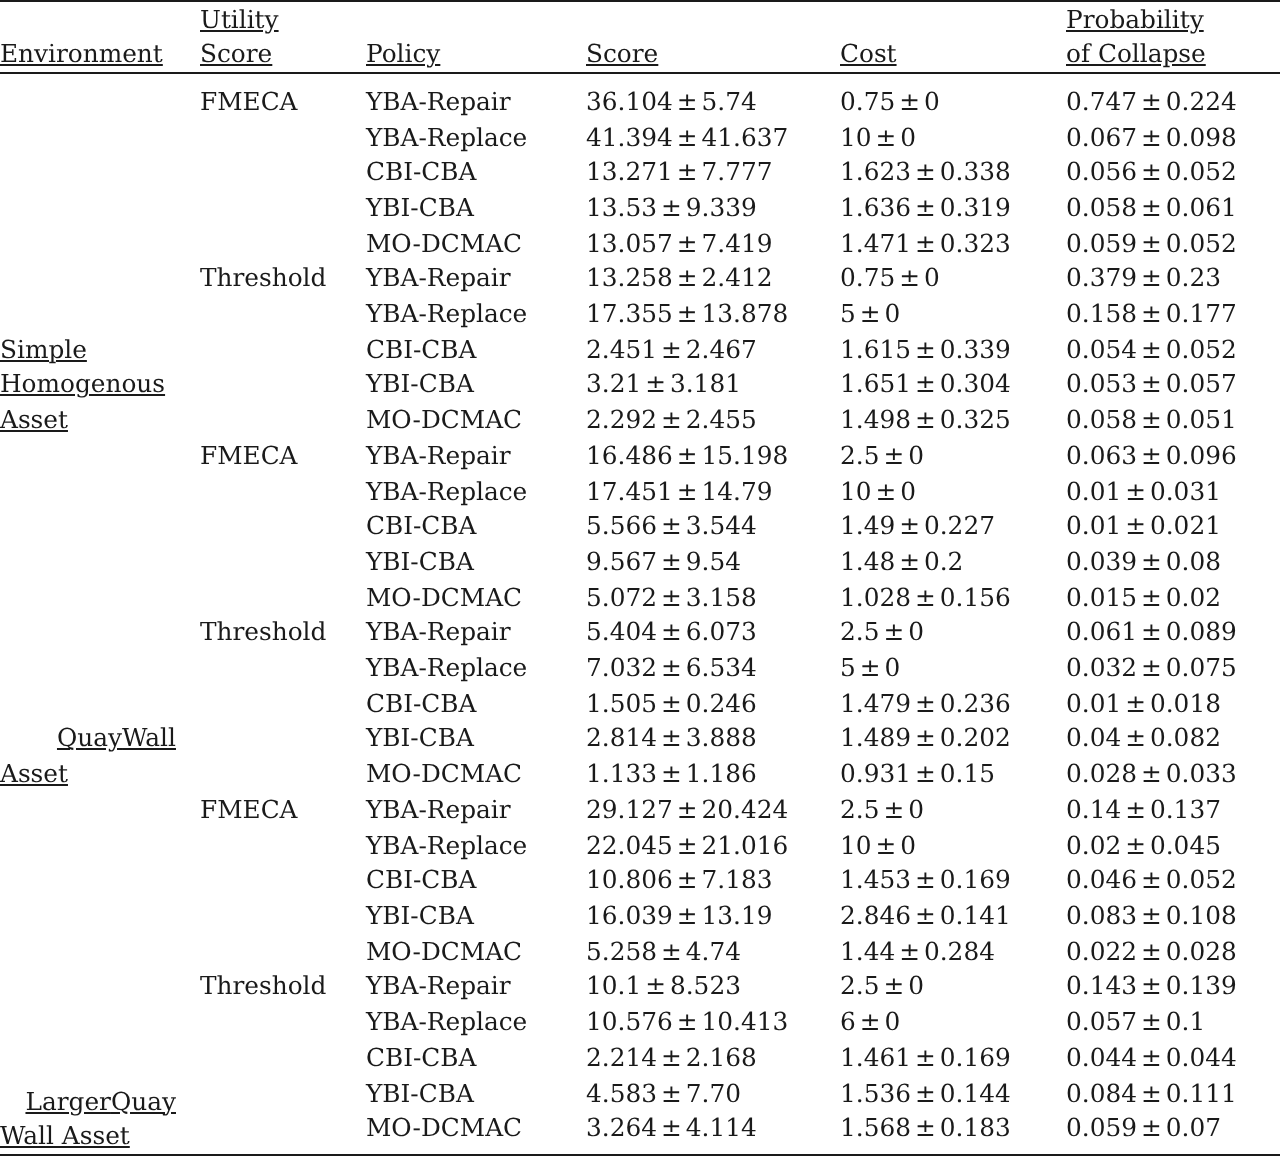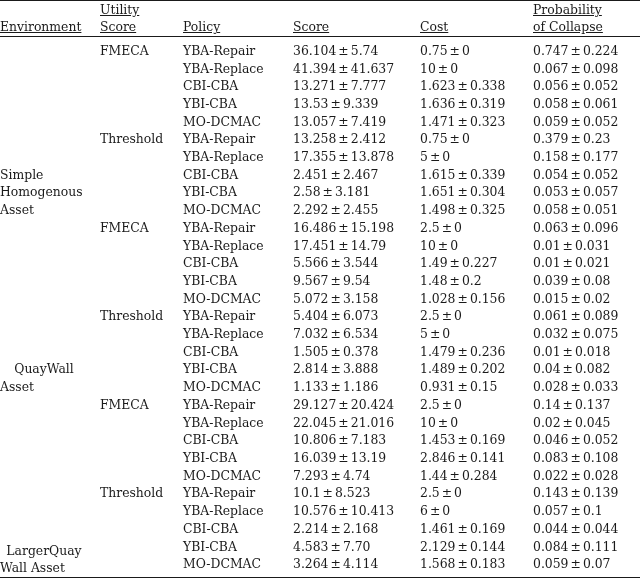--- a/index.html
+++ b/index.html
@@ -64,25 +64,26 @@
 
   .bold { font-weight: bold; }
   .pm { padding: 0 2px; }
 
   
   .env-cell {
     white-space: normal;
     line-height: 17.7px;
     vertical-align: top;
     padding-right: 4px;
+    text-decoration: underline;
   }
   .env-line { display: block; }
   .env-line.justified {
     display: flex;
-    justify-content: center;
+    justify-content: flex-end;
     width: 88px;
   }
 </style>
 </head>
 <body>
 
 <div id="table-wrap">
   <table class="results">
     <colgroup>
       <col class="c-env">
@@ -167,21 +168,21 @@
           <td><span>0.158</span><span class="pm">±</span><span>0.177</span></td>
         </tr>
         <tr>
           <td>CBI-CBA</td>
           <td><span>2.451</span><span class="pm">±</span><span>2.467</span></td>
           <td><span>1.615</span><span class="pm">±</span><span>0.339</span></td>
           <td><span>0.054</span><span class="pm">±</span><span>0.052</span></td>
         </tr>
         <tr>
           <td>YBI-CBA</td>
-          <td><span>2.58</span><span class="pm">±</span><span>3.181</span></td>
+          <td><span>3.21</span><span class="pm">±</span><span>3.181</span></td>
           <td><span>1.651</span><span class="pm">±</span><span>0.304</span></td>
           <td class="bold"><span>0.053</span><span class="pm">±</span><span>0.057</span></td>
         </tr>
         <tr>
           <td>MO-DCMAC</td>
           <td class="bold"><span>2.292</span><span class="pm">±</span><span>2.455</span></td>
           <td><span>1.498</span><span class="pm">±</span><span>0.325</span></td>
           <td><span>0.058</span><span class="pm">±</span><span>0.051</span></td>
         </tr>
         <tr>
@@ -230,21 +231,21 @@
           <td><span>0.061</span><span class="pm">±</span><span>0.089</span></td>
         </tr>
         <tr>
           <td>YBA-Replace</td>
           <td><span>7.032</span><span class="pm">±</span><span>6.534</span></td>
           <td><span>5</span><span class="pm">±</span><span>0</span></td>
           <td><span>0.032</span><span class="pm">±</span><span>0.075</span></td>
         </tr>
         <tr>
           <td>CBI-CBA</td>
-          <td><span>1.505</span><span class="pm">±</span><span>0.378</span></td>
+          <td><span>1.505</span><span class="pm">±</span><span>0.246</span></td>
           <td><span>1.479</span><span class="pm">±</span><span>0.236</span></td>
           <td class="bold"><span>0.01</span><span class="pm">±</span><span>0.018</span></td>
         </tr>
         <tr>
           <td>YBI-CBA</td>
           <td><span>2.814</span><span class="pm">±</span><span>3.888</span></td>
           <td><span>1.489</span><span class="pm">±</span><span>0.202</span></td>
           <td><span>0.04</span><span class="pm">±</span><span>0.082</span></td>
         </tr>
         <tr>
@@ -280,21 +281,21 @@
           <td><span>0.046</span><span class="pm">±</span><span>0.052</span></td>
         </tr>
         <tr>
           <td>YBI-CBA</td>
           <td><span>16.039</span><span class="pm">±</span><span>13.19</span></td>
           <td><span>2.846</span><span class="pm">±</span><span>0.141</span></td>
           <td><span>0.083</span><span class="pm">±</span><span>0.108</span></td>
         </tr>
         <tr>
           <td>MO-DCMAC</td>
-          <td class="bold"><span>7.293</span><span class="pm">±</span><span>4.74</span></td>
+          <td class="bold"><span>5.258</span><span class="pm">±</span><span>4.74</span></td>
           <td class="bold"><span>1.44</span><span class="pm">±</span><span>0.284</span></td>
           <td><span>0.022</span><span class="pm">±</span><span>0.028</span></td>
         </tr>
         <tr>
           <td rowspan="5" style="vertical-align: top;"><span>Threshold</span></td>
           <td>YBA-Repair</td>
           <td><span>10.1</span><span class="pm">±</span><span>8.523</span></td>
           <td><span>2.5</span><span class="pm">±</span><span>0</span></td>
           <td><span>0.143</span><span class="pm">±</span><span>0.139</span></td>
         </tr>
@@ -306,21 +307,21 @@
         </tr>
         <tr>
           <td>CBI-CBA</td>
           <td class="bold"><span>2.214</span><span class="pm">±</span><span>2.168</span></td>
           <td class="bold"><span>1.461</span><span class="pm">±</span><span>0.169</span></td>
           <td class="bold"><span>0.044</span><span class="pm">±</span><span>0.044</span></td>
         </tr>
         <tr>
           <td>YBI-CBA</td>
           <td><span>4.583</span><span class="pm">±</span><span>7.70</span></td>
-          <td><span>2.129</span><span class="pm">±</span><span>0.144</span></td>
+          <td><span>1.536</span><span class="pm">±</span><span>0.144</span></td>
           <td><span>0.084</span><span class="pm">±</span><span>0.111</span></td>
         </tr>
         <tr class="last-body">
           <td>MO-DCMAC</td>
           <td><span>3.264</span><span class="pm">±</span><span>4.114</span></td>
           <td><span>1.568</span><span class="pm">±</span><span>0.183</span></td>
           <td><span>0.059</span><span class="pm">±</span><span>0.07</span></td>
         </tr>
         <tr class="bottomrule-row">
           <td style="height: 0px; line-height: 0;"></td>

